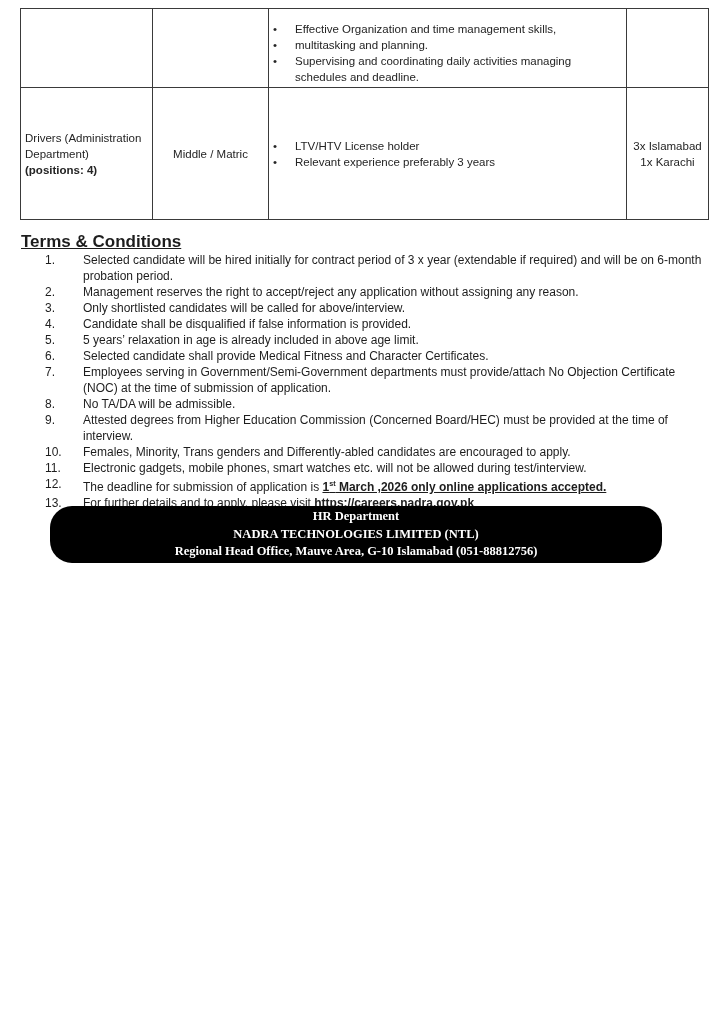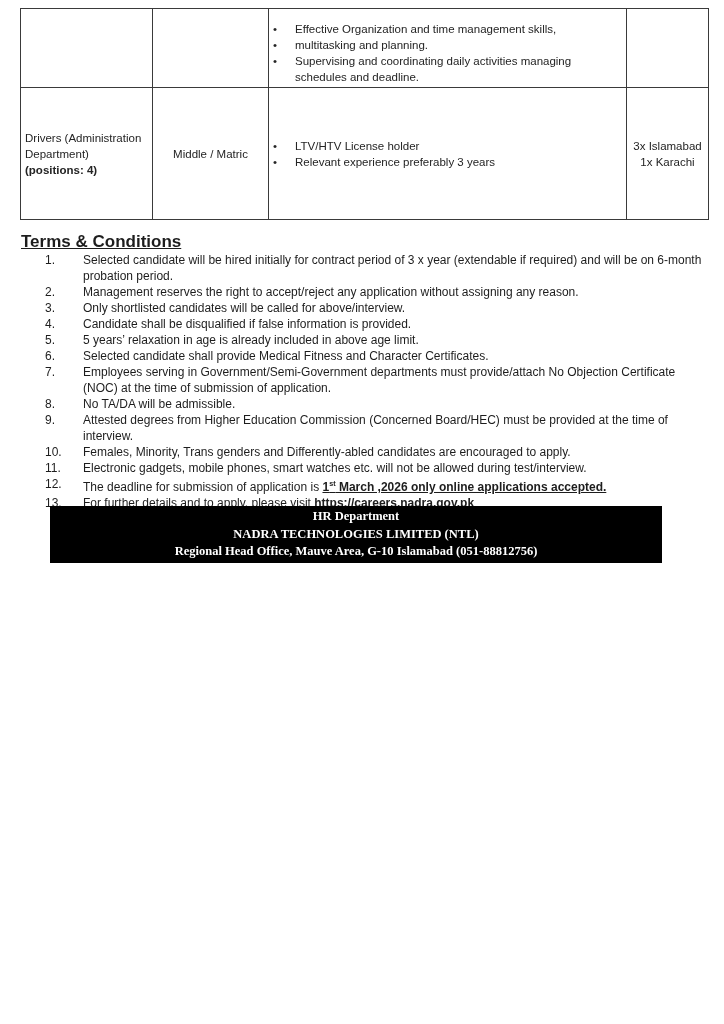--- a/index.html
+++ b/index.html
@@ -69,20 +69,21 @@
     width: 612px; height: 57px;
     background: #000000;
     color: #ffffff;
     text-align: center;
     font-family: "Liberation Serif", "DejaVu Serif", serif;
     font-weight: bold;
     font-size: 12.5px;
     line-height: 17.5px;
     padding-top: 2px;
     box-sizing: border-box;
+    border-radius: 22px;
   }
 </style>
 </head>
 <body>
 
 <div class="page">
 
   <table class="job-table">
     <colgroup>
       <col style="width:132px">

